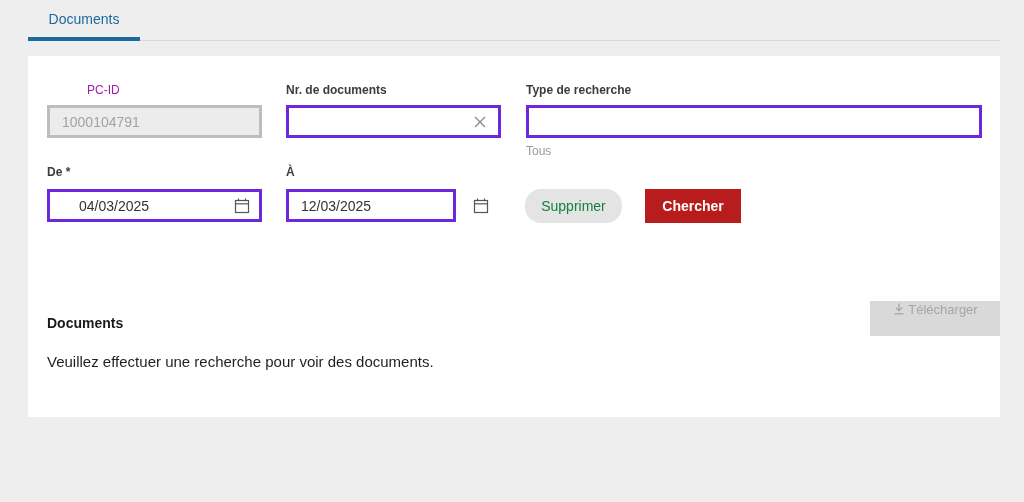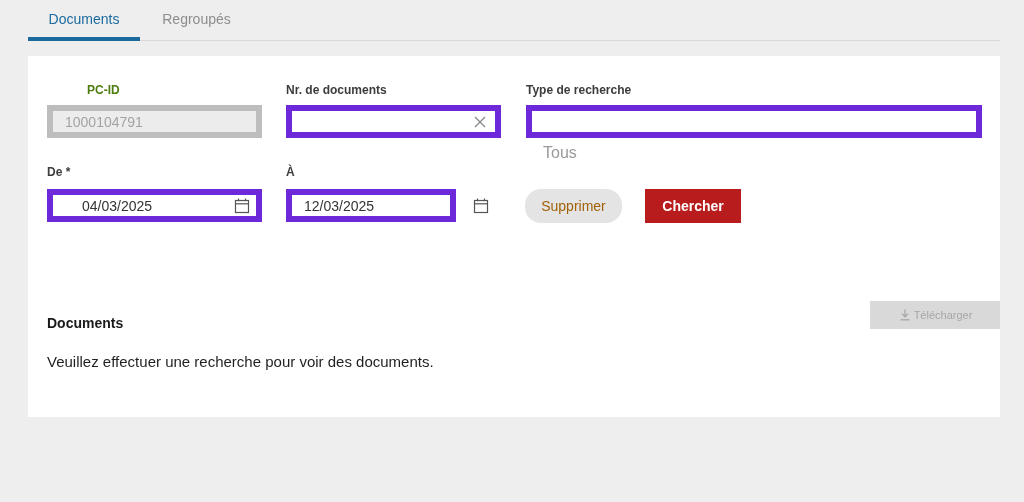--- a/index.html
+++ b/index.html
@@ -16,57 +16,56 @@
   }
   .tab-active{left:28px;width:112px;color:#1a6a9e;}
   .tab-inactive{left:140px;width:113px;color:#8d8d8d;}
   .tabline{position:absolute;left:28px;top:40px;width:972px;height:1px;background:#d8d8d8;}
   .tab-underline{position:absolute;left:28px;top:37px;width:112px;height:4px;background:#1a6a9e;}
   
   .card{position:absolute;left:28px;top:56px;width:972px;height:361px;background:#ffffff;}
   .field-label{
     position:absolute;font-size:12px;font-weight:bold;color:#3c3c3c;white-space:nowrap;
   }
-  .field-label.dim{color:#4d7c0f;font-weight:bold;padding-left:40px;}
+  .field-label.dim{color:#a21caf;font-weight:normal;padding-left:40px;}
   .tbox{
-    position:absolute;box-sizing:border-box;height:33px;border:6px solid #6d28d9;
+    position:absolute;box-sizing:border-box;height:33px;border:3px solid #6d28d9;
     background:#ffffff;font-family:"Liberation Sans",sans-serif;font-size:14px;
     color:#333333;padding:0 12px;outline:none;
   }
   .tbox.with-icon{padding-right:34px;}
   .tbox:disabled,.tbox.disabled{background:#ececec;border-color:#bdbdbd;color:#a3a3a3;}
   .in-icon{
     position:absolute;width:22px;height:22px;display:flex;align-items:center;
     justify-content:center;cursor:pointer;background:transparent;border:none;padding:0;
   }
-  .hint{position:absolute;font-size:16px;color:#9a9a9a;margin-left:17px;}
+  .hint{position:absolute;font-size:12px;color:#9a9a9a;}
   
   .btn{
     position:absolute;box-sizing:border-box;height:34px;border:none;cursor:pointer;
     font-family:"Liberation Sans",sans-serif;font-size:14px;display:flex;
     align-items:center;justify-content:center;
   }
-  .btn-disabled{background:#e4e4e4;color:#a16207;cursor:default;border-radius:16px;}
+  .btn-disabled{background:#e4e4e4;color:#15803d;cursor:default;border-radius:16px;}
   .btn-primary{background:#b91c1c;color:#ffffff;font-weight:bold;}
   .btn-download{
-    position:absolute;box-sizing:border-box;height:28px;border:none;cursor:default;
+    position:absolute;box-sizing:border-box;height:35px;border:none;cursor:default;
     background:#d9d9d9;color:#a6a6a6;font-family:"Liberation Sans",sans-serif;
-    font-size:11px;display:flex;align-items:center;justify-content:center;gap:2px;
+    font-size:13px;display:flex;align-items:flex-start;justify-content:center;gap:2px;
   }
   
   .results-heading{position:absolute;font-size:14px;font-weight:bold;color:#1a1a1a;}
   .empty-msg{position:absolute;font-size:15px;color:#1f1f1f;}
 </style>
 </head>
 <body>
 
 <div class="stage">
 
   <button class="tab tab-active">Documents</button>
-  <button class="tab tab-inactive">Regroupés</button>
   <div class="tabline"></div>
   <div class="tab-underline"></div>
 
   <div class="card">
 
     <div class="field-label dim" style="left:19px;top:27px;">PC-ID</div>
     <div class="field-label" style="left:258px;top:27px;">Nr. de documents</div>
     <div class="field-label" style="left:498px;top:27px;">Type de recherche</div>
 
     <input class="tbox disabled" style="left: 19px; top: 49px; width: 215px;" disabled="" value="1000104791">

